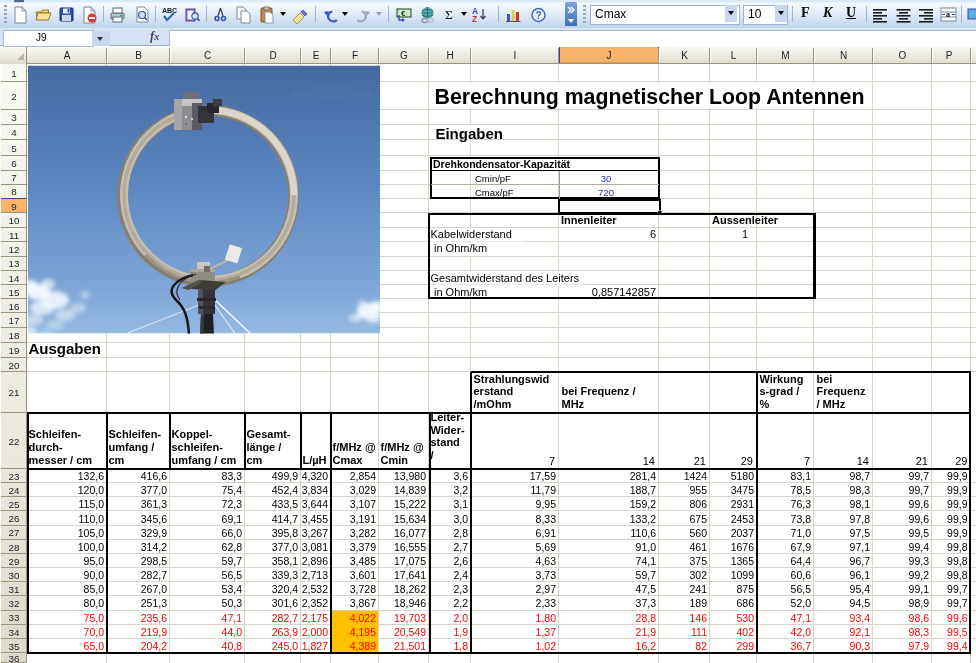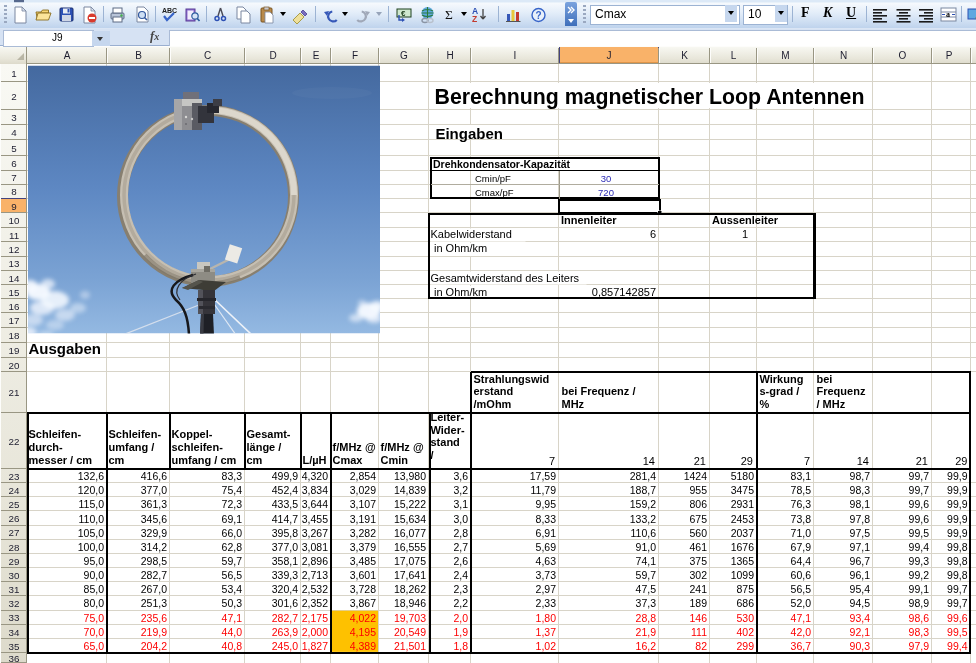--- a/index.html
+++ b/index.html
@@ -744,17 +744,17 @@
         <text x="6" y="10.5" font-size="8" font-weight="bold" font-family="Liberation Serif">a</text>
         <path d="M2,8.5 l3,0 M12,8.5 l3,0" stroke="#2c50b4" stroke-width="1.2"></path>
       </svg></div>
 <div class="sep" style="left:961px"></div>
 <div class="ico" style="left:966px"><svg width="17" height="18" viewBox="0 0 17 18">
         <rect x="2" y="3" width="13" height="10" fill="#5fa8e0" stroke="#2c50b4"></rect>
         <circle cx="14" cy="12" r="4" fill="#e8c83c" stroke="#8a7a1a"></circle>
       </svg></div>
 
 <div style="position:absolute;left:3px;top:30px;width:89px;height:14.5px;background:#fff;border:1px solid #aabbd6;"></div>
-<div style="position:absolute;left:52px;top:31.5px;font-size:10px;">J9</div>
+<div style="position:absolute;left:36px;top:31.5px;font-size:10px;">J9</div>
 <div style="position:absolute;left:92px;top:30.5px;width:18px;height:15px;background:#c6d7ee;"></div>
 <div class="dd" style="left:97px;top:36.5px;border-top-color:#333"></div>
 <div style="position:absolute;left:150px;top:29px;font-size:12.5px;font-family:&quot;Liberation Serif&quot;,serif;font-style:italic;font-weight:bold;color:#444;">f<span style="font-size:10px">x</span></div>
 <div style="position:absolute;left:169px;top:30px;width:807px;height:15px;background:#fff;border-top:1px solid #aabbd6;border-left:1px solid #aabbd6;"></div>
 </div>
 </body></html>

